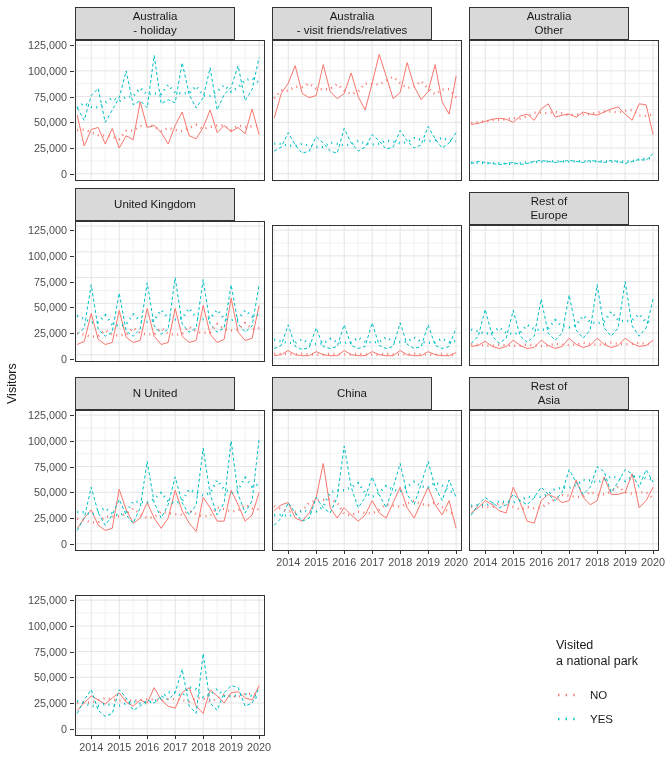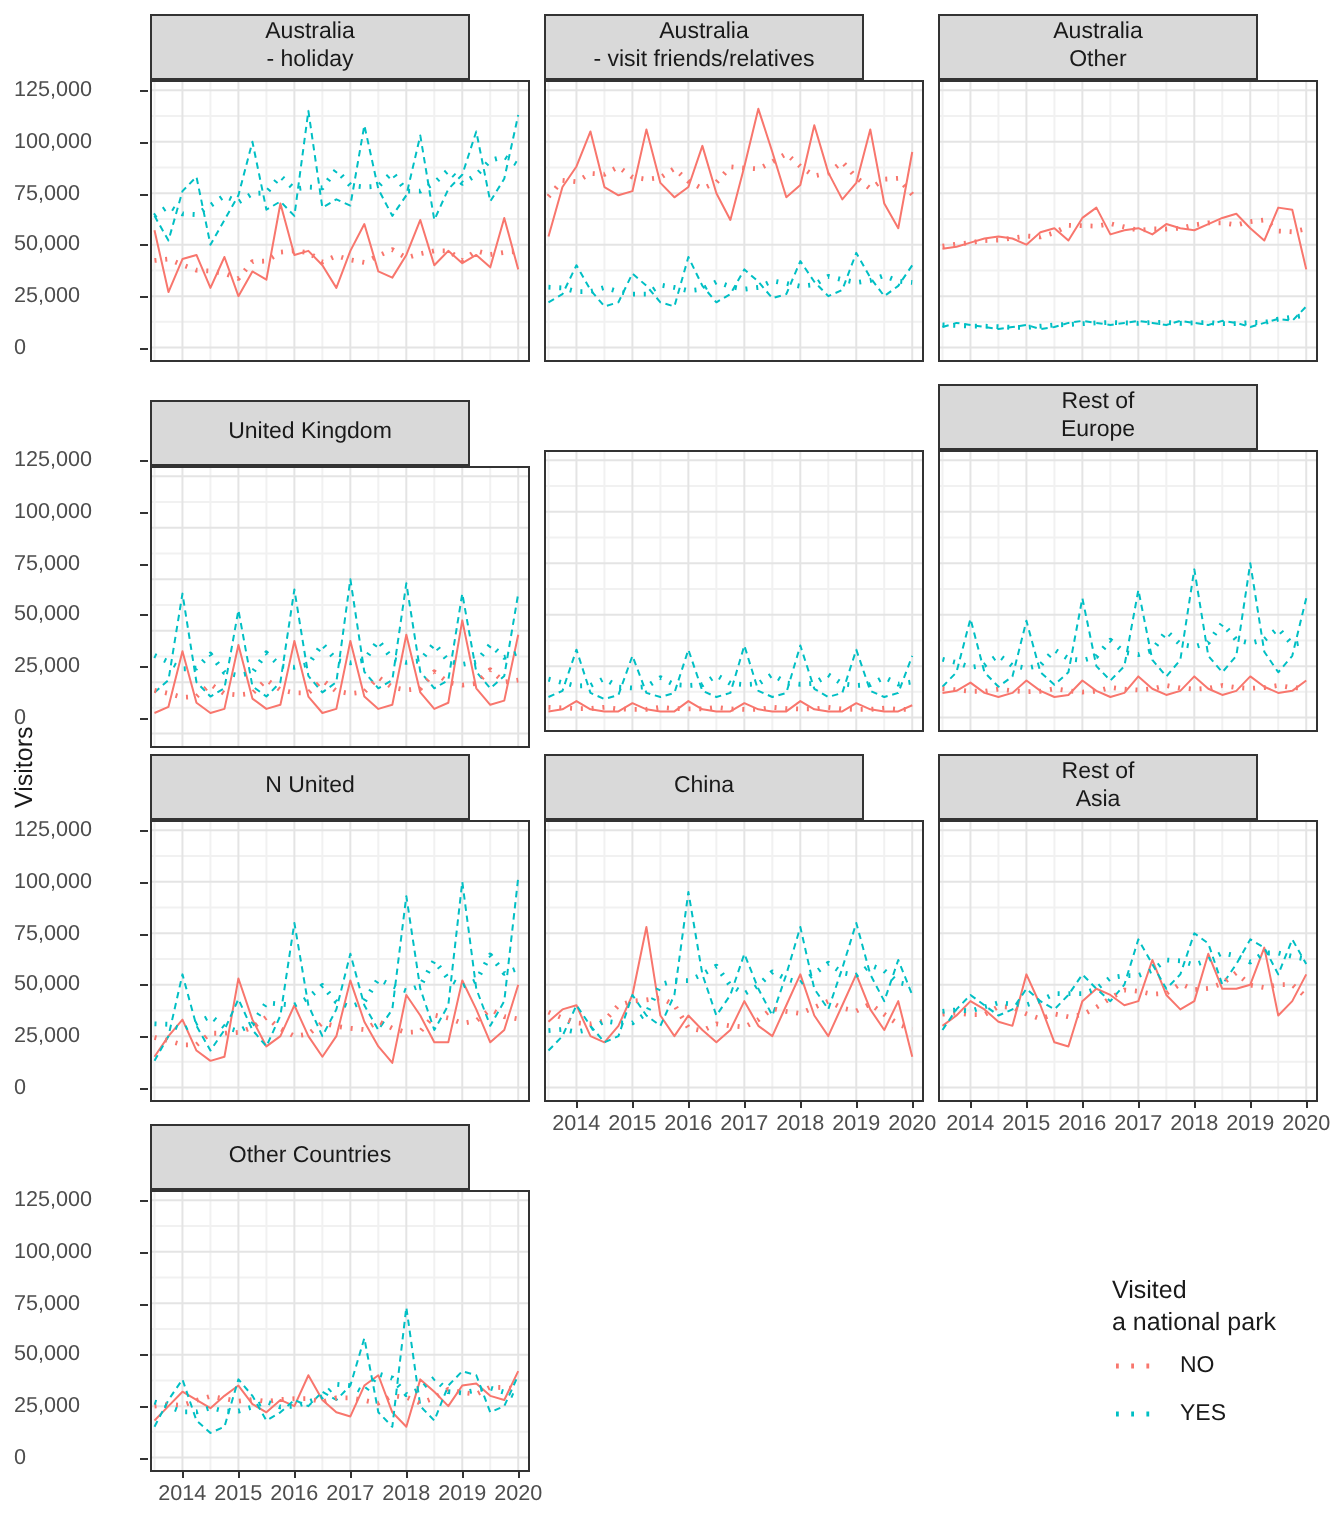--- a/index.html
+++ b/index.html
@@ -13,31 +13,31 @@
     display:flex;align-items:center;justify-content:center;text-align:center;
     font-size:11.5px;line-height:1.18;color:#1a1a1a;
   }
   .strip span{white-space:pre-line;}
   svg.panel{position:absolute;left:0;top:33px;display:block;background:#ffffff;}
   .ylab{
     position:absolute;left:5px;top:404px;transform:rotate(-90deg);transform-origin:0 0;
     font-size:12.5px;color:#1a1a1a;
   }
   .ytick-label{
-    position:absolute;width:60px;font-size:10.8px;color:#4d4d4d;
+    position:absolute;width:60px;text-align:right;font-size:10.8px;color:#4d4d4d;
     line-height:12px;
   }
   .ytick-mark{position:absolute;width:4px;height:1px;background:#333333;}
   .xaxis{position:absolute;width:190px;height:22px;}
   .xtick-mark{position:absolute;top:0;width:1px;height:3px;background:#333333;}
   .xtick-label{
     position:absolute;top:5px;width:30px;text-align:center;font-size:10.8px;color:#4d4d4d;
   }
   .legend{position:absolute;left:556px;top:638px;}
-  .legend-title{font-size:12.5px;color:#1a1a1a;line-height:1.25;white-space:pre-line;margin-bottom:8px;}
+  .legend-title{font-size:12.5px;color:#1a1a1a;line-height:1.25;white-space:pre-line;margin-bottom:20px;}
   .legend-item{display:flex;align-items:center;margin-bottom:12px;}
   .legend-item svg{margin-right:8px;flex:none;}
   .legend-label{font-size:11.5px;color:#1a1a1a;}
 </style>
 </head>
 <body>
 
 <div class="figure">
 
   <div class="ylab">Visitors</div>
@@ -200,21 +200,21 @@
         <line x1="0" y1="108.06569343065692" x2="190" y2="108.06569343065692" stroke="#E4E4E4" stroke-width="1"></line>
         <line x1="0" y1="133.7956204379562" x2="190" y2="133.7956204379562" stroke="#E4E4E4" stroke-width="1"></line>
         <polyline points="2.24,84.39 9.23,83.36 16.23,81.31 23.23,79.25 30.22,78.22 37.22,79.25 44.21,82.34 51.21,76.16 58.20,74.10 65.20,80.28 72.19,68.96 79.19,63.81 86.19,77.19 93.18,75.13 100.18,74.10 107.17,77.19 114.17,72.04 121.16,74.10 128.16,75.13 135.15,72.04 142.15,68.96 149.15,66.90 156.14,74.10 163.14,80.28 170.13,63.81 177.13,64.84 184.12,94.69" fill="none" stroke="#F8766D" stroke-width="1" stroke-linejoin="round"></polyline>
         <polyline points="2.24,123.50 9.23,121.45 16.23,122.47 23.23,123.50 30.22,124.53 37.22,123.50 44.21,122.47 51.21,124.53 58.20,123.50 65.20,121.45 72.19,120.42 79.19,121.45 86.19,122.47 93.18,121.45 100.18,120.42 107.17,121.45 114.17,122.47 121.16,120.42 128.16,121.45 135.15,122.47 142.15,120.42 149.15,121.45 156.14,123.50 163.14,121.45 170.13,119.39 177.13,120.42 184.12,113.21" fill="none" stroke="#00BFC4" stroke-width="1" stroke-linejoin="round" stroke-dasharray="3.2 2.4"></polyline>
         <polyline points="2.24,83.02 9.23,82.08 16.23,81.31 23.23,80.28 30.22,80.07 37.22,79.04 44.21,78.01 51.21,78.42 58.20,76.37 65.20,72.66 72.19,72.87 79.19,73.07 86.19,71.84 93.18,73.48 100.18,75.13 107.17,74.51 114.17,74.51 121.16,74.10 128.16,72.46 135.15,71.43 142.15,71.43 149.15,72.46 156.14,70.81 163.14,69.99 170.13,75.54 177.13,75.90 184.12,74.45" fill="none" stroke="#F8766D" stroke-width="2.4" stroke-linejoin="round" stroke-dasharray="1 4.4"></polyline>
         <polyline points="2.24,122.47 9.23,122.73 16.23,123.09 23.23,123.09 30.22,123.30 37.22,123.71 44.21,123.71 51.21,123.09 58.20,122.47 65.20,122.27 72.19,121.86 79.19,121.45 86.19,121.24 93.18,121.45 100.18,121.65 107.17,121.24 114.17,121.24 121.16,121.65 128.16,121.45 135.15,121.24 142.15,121.86 149.15,121.86 156.14,121.24 163.14,121.24 170.13,119.59 177.13,118.61 184.12,117.67" fill="none" stroke="#00BFC4" stroke-width="2.4" stroke-linejoin="round" stroke-dasharray="1 4.4"></polyline>
         <rect x="0.5" y="0.5" width="189" height="140" fill="none" stroke="#333333" stroke-width="1"></rect>
       </svg>
   </div>
 
-  <div class="facet" style="left:75px;top:200px">
+  <div class="facet" style="left:75px;top:188px">
     <div class="strip">
         <span>United Kingdom</span>
       </div>
     <svg class="panel" width="190" height="141">
         <line x1="2.238586156109905" y1="0" x2="2.238586156109905" y2="141" stroke="#F1F1F1" stroke-width="1"></line>
         <line x1="30.220913107509173" y1="0" x2="30.220913107509173" y2="141" stroke="#F1F1F1" stroke-width="1"></line>
         <line x1="58.203240058908435" y1="0" x2="58.203240058908435" y2="141" stroke="#F1F1F1" stroke-width="1"></line>
         <line x1="86.18556701030771" y1="0" x2="86.18556701030771" y2="141" stroke="#F1F1F1" stroke-width="1"></line>
         <line x1="114.16789396170698" y1="0" x2="114.16789396170698" y2="141" stroke="#F1F1F1" stroke-width="1"></line>
         <line x1="142.15022091310624" y1="0" x2="142.15022091310624" y2="141" stroke="#F1F1F1" stroke-width="1"></line>
@@ -424,23 +424,20 @@
         <line x1="0" y1="133.7956204379562" x2="190" y2="133.7956204379562" stroke="#E4E4E4" stroke-width="1"></line>
         <polyline points="2.24,102.92 9.23,97.77 16.23,90.57 23.23,94.69 30.22,100.86 37.22,102.92 44.21,77.19 51.21,92.63 58.20,111.15 65.20,113.21 72.19,90.57 79.19,84.39 86.19,87.48 93.18,92.63 100.18,90.57 107.17,69.99 114.17,87.48 121.16,94.69 128.16,90.57 135.15,66.90 142.15,84.39 149.15,84.39 156.14,82.34 163.14,63.81 170.13,97.77 177.13,90.57 184.12,77.19" fill="none" stroke="#F8766D" stroke-width="1" stroke-linejoin="round"></polyline>
         <polyline points="2.24,104.98 9.23,94.69 16.23,87.48 23.23,92.63 30.22,97.77 37.22,94.69 44.21,84.39 51.21,90.57 58.20,94.69 65.20,87.48 72.19,77.19 79.19,84.39 86.19,90.57 93.18,82.34 100.18,59.69 107.17,72.04 114.17,84.39 121.16,77.19 128.16,56.61 135.15,61.75 142.15,82.34 149.15,72.04 156.14,59.69 163.14,63.81 170.13,77.19 177.13,59.69 184.12,72.04" fill="none" stroke="#00BFC4" stroke-width="1" stroke-linejoin="round" stroke-dasharray="3.2 2.4"></polyline>
         <polyline points="2.24,97.09 9.23,96.49 16.23,97.36 23.23,97.36 30.22,93.25 37.22,93.66 44.21,96.95 51.21,99.42 58.20,96.95 65.20,98.39 72.19,97.36 79.19,93.66 86.19,89.13 93.18,85.01 100.18,85.63 107.17,87.07 114.17,86.66 121.16,81.92 128.16,84.81 135.15,84.19 142.15,81.72 149.15,76.37 156.14,82.54 163.14,83.78 170.13,82.34 177.13,82.34 184.12,88.51" fill="none" stroke="#F8766D" stroke-width="2.4" stroke-linejoin="round" stroke-dasharray="1 4.4"></polyline>
         <polyline points="2.24,95.72 9.23,94.94 16.23,95.51 23.23,93.45 30.22,91.39 37.22,92.01 44.21,92.42 51.21,90.36 58.20,86.86 65.20,86.86 72.19,86.86 79.19,84.39 86.19,78.84 93.18,77.81 100.18,77.81 107.17,75.13 114.17,69.99 121.16,70.40 128.16,72.46 135.15,69.99 142.15,66.49 149.15,67.93 156.14,71.01 163.14,66.49 170.13,66.49 177.13,68.18 184.12,69.64" fill="none" stroke="#00BFC4" stroke-width="2.4" stroke-linejoin="round" stroke-dasharray="1 4.4"></polyline>
         <rect x="0.5" y="0.5" width="189" height="140" fill="none" stroke="#333333" stroke-width="1"></rect>
       </svg>
   </div>
 
   <div class="facet" style="left:75px;top:562px">
-    <div class="strip">
-        <span>Other Countries</span>
-      </div>
     <svg class="panel" width="190" height="141">
         <line x1="2.238586156109905" y1="0" x2="2.238586156109905" y2="141" stroke="#F1F1F1" stroke-width="1"></line>
         <line x1="30.220913107509173" y1="0" x2="30.220913107509173" y2="141" stroke="#F1F1F1" stroke-width="1"></line>
         <line x1="58.203240058908435" y1="0" x2="58.203240058908435" y2="141" stroke="#F1F1F1" stroke-width="1"></line>
         <line x1="86.18556701030771" y1="0" x2="86.18556701030771" y2="141" stroke="#F1F1F1" stroke-width="1"></line>
         <line x1="114.16789396170698" y1="0" x2="114.16789396170698" y2="141" stroke="#F1F1F1" stroke-width="1"></line>
         <line x1="142.15022091310624" y1="0" x2="142.15022091310624" y2="141" stroke="#F1F1F1" stroke-width="1"></line>
         <line x1="170.13254786450548" y1="0" x2="170.13254786450548" y2="141" stroke="#F1F1F1" stroke-width="1"></line>
         <line x1="0" y1="120.93065693430657" x2="190" y2="120.93065693430657" stroke="#F1F1F1" stroke-width="1"></line>
         <line x1="0" y1="95.2007299270073" x2="190" y2="95.2007299270073" stroke="#F1F1F1" stroke-width="1"></line>

